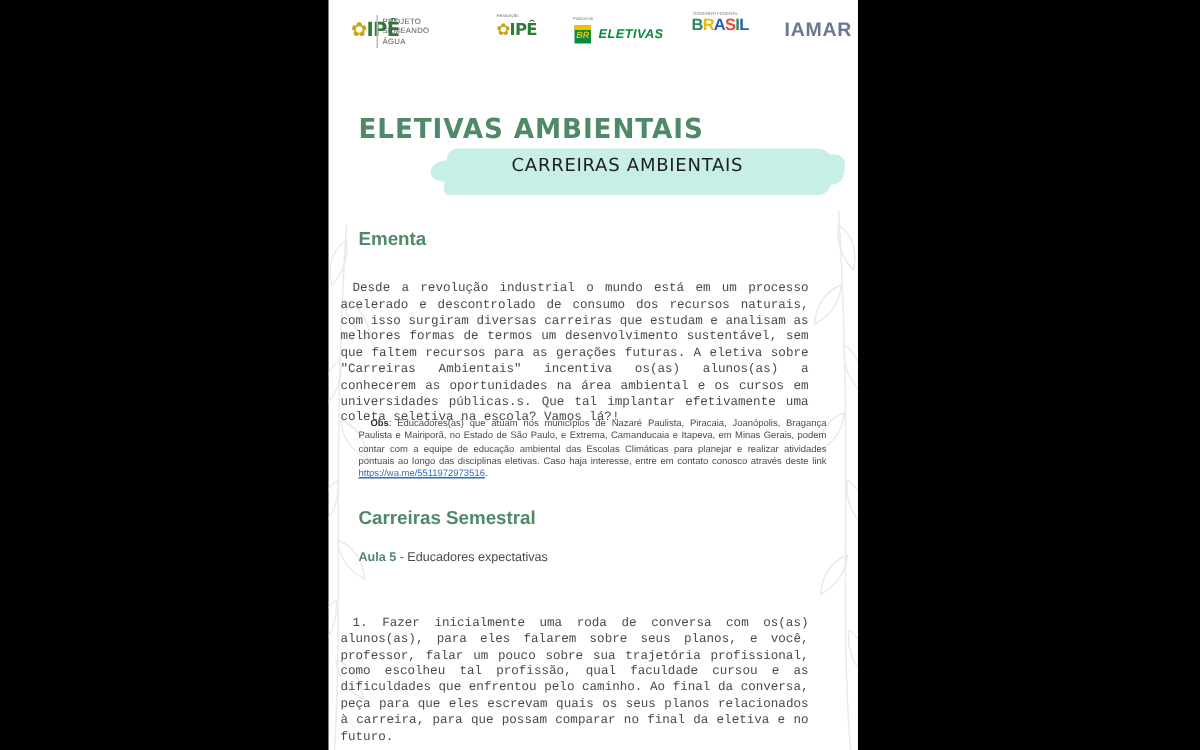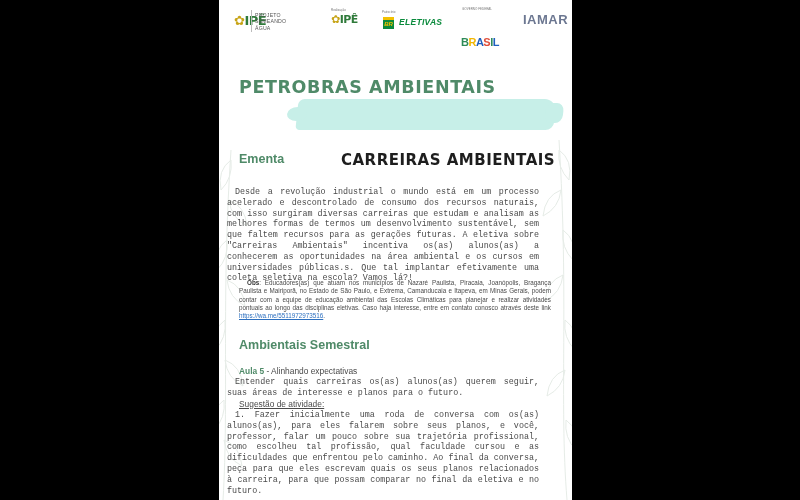--- a/index.html
+++ b/index.html
@@ -17,39 +17,39 @@
     
     .logos { position: absolute; left: 0; top: 0; width: 426px; height: 40px; }
     .logo { position: absolute; }
     .ipe-mark { font-family: "DejaVu Sans", sans-serif; font-weight: bold; color: #2f7a3a; font-size: 13px; letter-spacing: -0.5px; }
     .ipe-mark .dot { color: #c7a417; }
     .proj-text { position: absolute; left: 36px; top: 12px; font-size: 5.2px; line-height: 6.4px; color: #555; letter-spacing: 0.2px; }
     .proj-sep { position: absolute; left: 32px; top: 10px; width: 1px; height: 22px; background: #bbb; }
     .tiny { font-size: 3px; color: #777; position: absolute; }
     .br-box { position: absolute; width: 11px; height: 9px; background: #0a8a3c; border-top: 3px solid #f2c100; color: #f2c100; font-size: 6px; font-weight: bold; font-style: italic; text-align: center; line-height: 9px; }
     .petro { position: absolute; font-size: 8.5px; font-weight: bold; font-style: italic; color: #0a8a3c; letter-spacing: 0.3px; }
-    .brasil { position: absolute; font-size: 11px; font-weight: 900; letter-spacing: -0.5px; margin-top: 25px; }
+    .brasil { position: absolute; font-size: 11px; font-weight: 900; letter-spacing: -0.5px; }
     .iamar { position: absolute; font-size: 13px; font-weight: bold; color: #6c7791; letter-spacing: 0.5px; }
 
     
     .title-main {
       position: absolute; left: 20px; top: 77px; font-family: "DejaVu Sans", sans-serif;
       font-weight: bold; font-size: 17.5px; color: #4f8a68; letter-spacing: 0.6px; white-space: nowrap;
       transform: scaleY(1.05);
     }
     .brush {
       position: absolute; left: 78px; top: 99px; width: 258px; height: 31px;
       background: #c7efe8; border-radius: 6px 12px 8px 4px;
       transform: skewX(-6deg);
     }
     .brush:before { content: ""; position: absolute; left: -10px; top: 8px; width: 20px; height: 14px; background: #c7efe8; border-radius: 50%; }
     .brush:after { content: ""; position: absolute; right: -8px; top: 4px; width: 18px; height: 20px; background: #c7efe8; border-radius: 40%; }
     .title-sub {
       position: absolute; left: 122px; top: 103px; font-family: "DejaVu Sans", sans-serif;
-      font-weight: bold; font-size: 15px; color: #1e1e1e; letter-spacing: 0.5px; white-space: nowrap; margin-top: 48px;
+      font-weight: normal; font-size: 12px; color: #1e1e1e; letter-spacing: 0.5px; white-space: nowrap;
     }
 
     
     .h2 { position: absolute; left: 20px; font-weight: bold; color: #4f8a68; font-size: 12.5px; text-align: center; }
     .para {
       position: absolute; left: 8px; width: 312px; color: #4a4a4a; font-size: 8.4px;
       line-height: 10.8px; text-align: justify; text-indent: 8px; font-family: Liberation Mono, monospace;
     }
     .obs {
       position: absolute; left: 20px; width: 312px; color: #4a4a4a; font-size: 6.3px;
@@ -104,32 +104,30 @@
     <div class="br-box" style="left:164px; top:17px;">BR</div>
     <div class="petro" style="left:180px; top:17px;">ELETIVAS</div>
 
     <div class="tiny" style="left:243px; top:7px;">GOVERNO FEDERAL</div>
     <div class="brasil" style="left:242px; top:11px;">
       <span style="color:#2e8b57">B</span><span style="color:#f2b705">R</span><span style="color:#1f5fbf">A</span><span style="color:#e04e39">S</span><span style="color:#2e8b57">I</span><span style="color:#1f5fbf">L</span>
     </div>
     <div class="iamar" style="left:284px; top:12px;padding-left:20px;">IAMAR</div>
   </div>
 
-  <div class="title-main">PETROBRAS AMBIENTAIS</div>
+  <div class="title-main">ELETIVAS AMBIENTAIS</div>
   <div class="brush"></div>
   <div class="title-sub">CARREIRAS AMBIENTAIS</div>
 
   <div class="h2" style="top:152px;">Ementa</div>
   <div class="para" style="top:187px;">Desde a revolução industrial o mundo está em um processo acelerado e descontrolado de consumo dos recursos naturais, com isso surgiram diversas carreiras que estudam e analisam as melhores formas de termos um desenvolvimento sustentável, sem que faltem recursos para as gerações futuras. A eletiva sobre "Carreiras Ambientais" incentiva os(as) alunos(as) a conhecerem as oportunidades na área ambiental e os cursos em universidades públicas.s. Que tal implantar efetivamente uma coleta seletiva na escola? Vamos lá?!</div>
 
   <div class="obs" style="top:279px;">
     <b>Obs</b><span>: Educadores(as) que atuam nos municípios de Nazaré Paulista, Piracaia, Joanópolis, Bragança Paulista e Mairiporã, no Estado de São Paulo, e Extrema, Camanducaia e Itapeva, em Minas Gerais, podem contar com a equipe de educação ambiental das Escolas Climáticas para planejar e realizar atividades pontuais ao longo das disciplinas eletivas. Caso haja interesse, entre em contato conosco através deste link </span><a>https://wa.me/5511972973516</a><span>.</span>
   </div>
 
-  <div class="h2" style="top:338px;">Ambientais Semestral</div>
+  <div class="h2" style="top:338px;">Carreiras Semestral</div>
 
   <div class="line aula" style="top:366px;">
-    <b>Aula 5</b><span> - Alinhando expectativas</span>
+    <b>Aula 5</b><span> - Educadores expectativas</span>
   </div>
-  <div class="para" style="top:377px;">Entender quais carreiras os(as) alunos(as) querem seguir, suas áreas de interesse e planos para o futuro.</div>
-  <div class="line underline" style="top:399px;">Sugestão de atividade:</div>
   <div class="para" style="top:410px;">1. Fazer inicialmente uma roda de conversa com os(as) alunos(as), para eles falarem sobre seus planos, e você, professor, falar um pouco sobre sua trajetória profissional, como escolheu tal profissão, qual faculdade cursou e as dificuldades que enfrentou pelo caminho. Ao final da conversa, peça para que eles escrevam quais os seus planos relacionados à carreira, para que possam comparar no final da eletiva e no futuro.</div>
 </div>
 
 </body></html>

